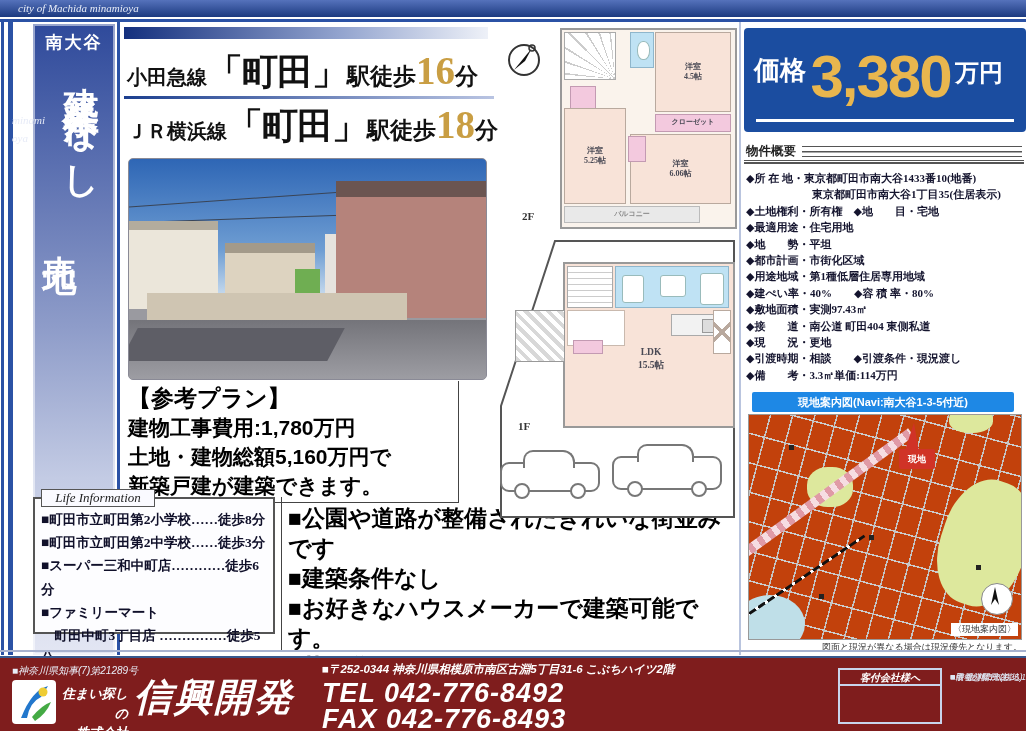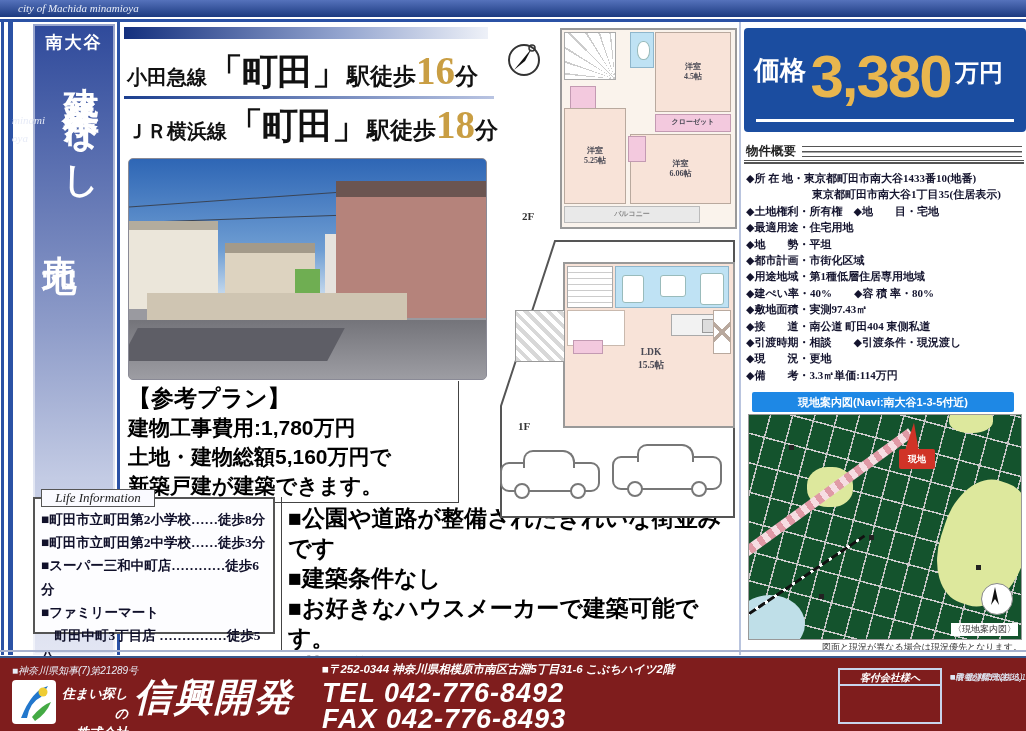--- a/index.html
+++ b/index.html
@@ -139,21 +139,21 @@
   #outline-hlines{flex:1;height:9px;border-top:1.5px solid #555;border-bottom:1.5px solid #555;
     background:linear-gradient(#555,#555) center/100% 1.5px no-repeat;}
   #outline-rule{left:744px;top:160px;width:280px;height:4px;border-top:1px solid #555;
     border-bottom:2px solid #555;box-sizing:border-box;}
   #outline-items{left:746px;top:170px;width:280px;font-size:11px;font-weight:bold;color:#14142e;
     line-height:16.4px;white-space:nowrap;}
 
   
   #map-header{left:752px;top:392px;width:262px;height:20px;line-height:20px;background:#1e88e5;
     color:#fff;font-size:11px;font-weight:bold;text-align:center;border-radius:2px;}
-  #map{left:748px;top:414px;width:272px;height:224px;border:1px solid #999;background:#14532d;overflow:hidden;}
+  #map{left:748px;top:414px;width:272px;height:224px;border:1px solid #999;background:#c2410c;overflow:hidden;}
   #map div{position:absolute;}
   #map-streets{left:0;top:0;width:100%;height:100%;background-image:
     repeating-linear-gradient(105deg,transparent 0 20px,#c4c4c4 20px 21.5px),
     repeating-linear-gradient(15deg,transparent 0 27px,#cccccc 27px 28.5px);}
   .park{background:#dde89d;border-radius:45%;}
   #park1{right:-6px;top:64px;width:86px;height:128px;transform:rotate(18deg);}
   #park2{left:58px;top:52px;width:46px;height:40px;}
   #park3{right:28px;top:-8px;width:44px;height:26px;}
   #water{left:-14px;bottom:-14px;width:70px;height:58px;background:#bfdfe8;border-radius:50%;}
   #rail-pink{left:-26px;bottom:64px;width:236px;height:10px;transform:rotate(-36deg);
@@ -347,22 +347,22 @@
     <div>◆所 在 地・東京都町田市南大谷1433番10(地番)</div>
     <div>　　　　　　東京都町田市南大谷1丁目35(住居表示)</div>
     <div>◆土地権利・所有権　◆地　　目・宅地</div>
     <div>◆最適用途・住宅用地</div>
     <div>◆地　　勢・平坦</div>
     <div>◆都市計画・市街化区域</div>
     <div>◆用途地域・第1種低層住居専用地域</div>
     <div>◆建ぺい率・40%　　◆容 積 率・80%</div>
     <div>◆敷地面積・実測97.43㎡</div>
     <div>◆接　　道・南公道 町田404 東側私道</div>
+    <div>◆現　　況・更地</div>
     <div>◆引渡時期・相談　　◆引渡条件・現況渡し</div>
-    <div>◆現　　況・更地</div>
     <div>◆備　　考・3.3㎡単価:114万円</div>
   </div>
 
   <div class="abs sans" id="map-header">現地案内図(Navi:南大谷1-3-5付近)</div>
   <div class="abs" id="map">
     <div id="map-streets"></div>
     <div class="park" id="park1"></div>
     <div class="park" id="park2"></div>
     <div class="park" id="park3"></div>
     <div id="water"></div>

